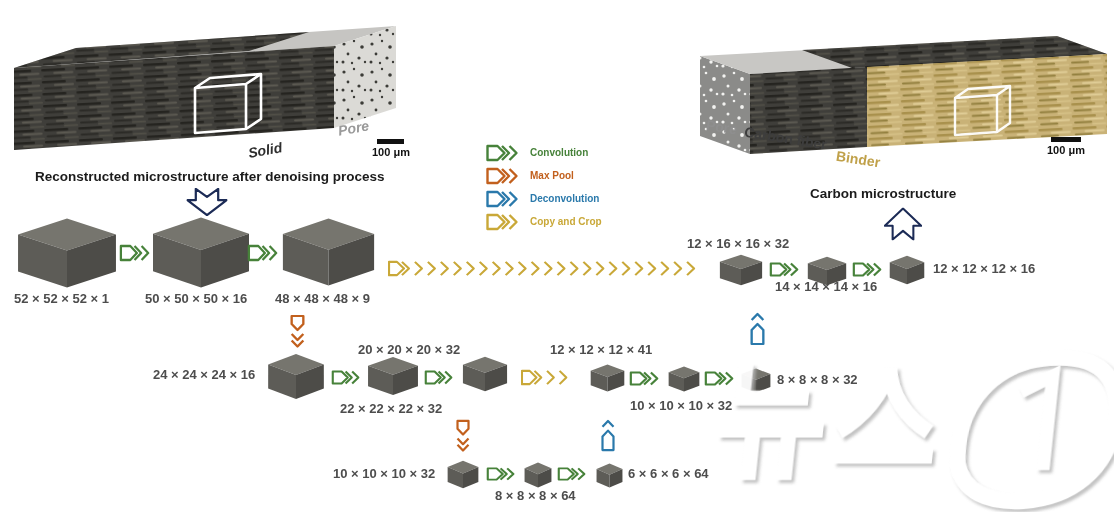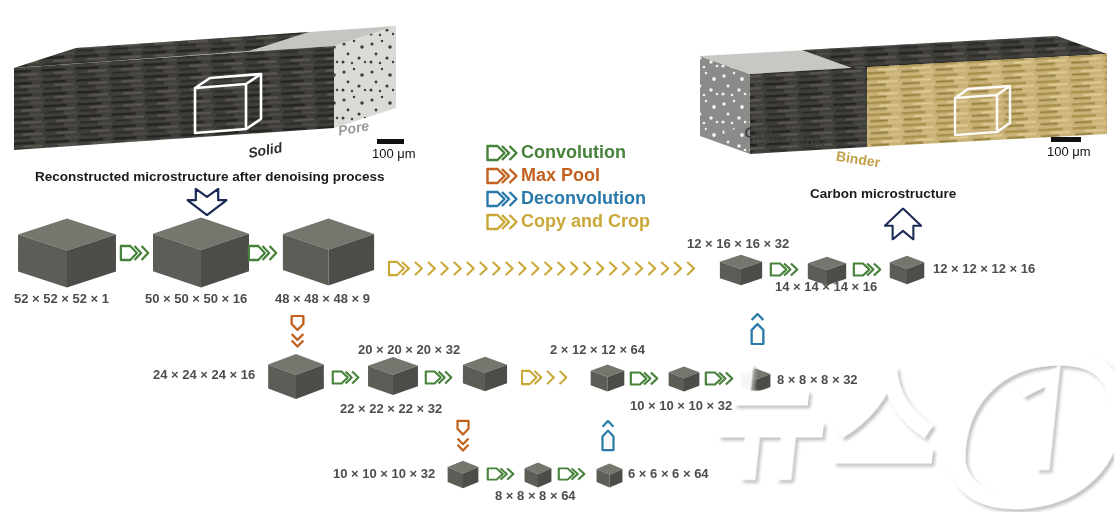--- a/index.html
+++ b/index.html
@@ -4,26 +4,26 @@
 <style>
   html,body{margin:0;padding:0;background:#fff;}
   #canvas{position:relative;width:1118px;height:514px;background:#fff;overflow:hidden;
           font-family:"Liberation Sans", sans-serif;}
   .abs{position:absolute;}
   .dim{position:absolute;font-size:13px;font-weight:bold;color:#4d4d4d;white-space:nowrap;line-height:14px;}
   .caption{position:absolute;font-size:13.5px;font-weight:bold;color:#1b1b1b;text-align:left;white-space:nowrap;}
   .figlabel{position:absolute;font-weight:bold;font-size:14px;white-space:nowrap;}
   .italic{font-style:italic;}
   .scalebar{position:absolute;background:#111;height:5px;}
-  .scaletext{position:absolute;font-size:13px;font-weight:normal;color:#111;white-space:nowrap;}
+  .scaletext{position:absolute;font-size:11px;font-weight:bold;color:#111;white-space:nowrap;}
   #title{position:absolute;left:398px;top:40px;width:334px;text-align:center;
          font-size:23px;font-weight:bold;line-height:28px;}
   #legend{position:absolute;left:484px;top:141px;}
   .legend-row{display:flex;align-items:center;height:23px;}
-  .legend-label{font-size:18px;font-weight:bold;margin-left:0;white-space:nowrap;}
+  .legend-label{font-size:10px;font-weight:bold;margin-left:9px;white-space:nowrap;}
   .legend-icon{flex:0 0 auto;}
   svg.fit{display:block;}
   #watermark{position:absolute;left:696px;top:346px;z-index:40;pointer-events:none;}
   .sr{position:absolute;width:1px;height:1px;overflow:hidden;clip:rect(0 0 0 0);white-space:nowrap;}
 </style>
 </head>
 <body>
 
 <svg width="0" height="0" style="position:absolute" aria-hidden="true">
   <defs>
@@ -263,21 +263,21 @@
   <svg class="abs fit" style="left: 704px; top: 370px; color: rgb(71, 130, 58);" width="31" height="17" viewBox="0 0 34 20" preserveAspectRatio="none">
       <use href="#harrow"></use>
     </svg>
   <svg class="abs fit" style="left:741px;top:368px" width="30" height="25" viewBox="0 0 100 90" preserveAspectRatio="none">
       <use href="#cube"></use>
     </svg>
 
   <span class="dim" style="left:153px;top:368px">24 × 24 × 24 × 16</span>
   <span class="dim" style="left:340px;top:402px">22 × 22 × 22 × 32</span>
   <span class="dim" style="left:358px;top:343px">20 × 20 × 20 × 32</span>
-  <span class="dim" style="left:550px;top:343px">2 × 12 × 12 × 64</span>
+  <span class="dim" style="left:550px;top:343px">12 × 12 × 12 × 41</span>
   <span class="dim" style="left:630px;top:399px">10 × 10 × 10 × 32</span>
   <span class="dim" style="left:777px;top:373px">8 × 8 × 8 × 32</span>
 
   <svg class="abs fit" style="left: 455px; top: 419px; color: rgb(194, 96, 29);" width="16" height="33" viewBox="0 0 16 34" preserveAspectRatio="none">
       <use href="#vdown"></use>
     </svg>
   <svg class="abs fit" style="left: 600px; top: 419px; color: rgb(42, 121, 171);" width="16" height="33" viewBox="0 0 16 34" preserveAspectRatio="none">
       <use href="#vup"></use>
     </svg>
 

